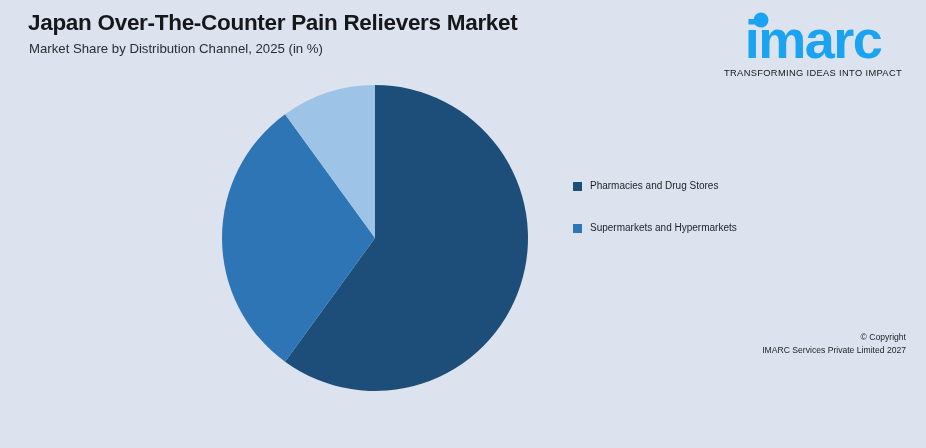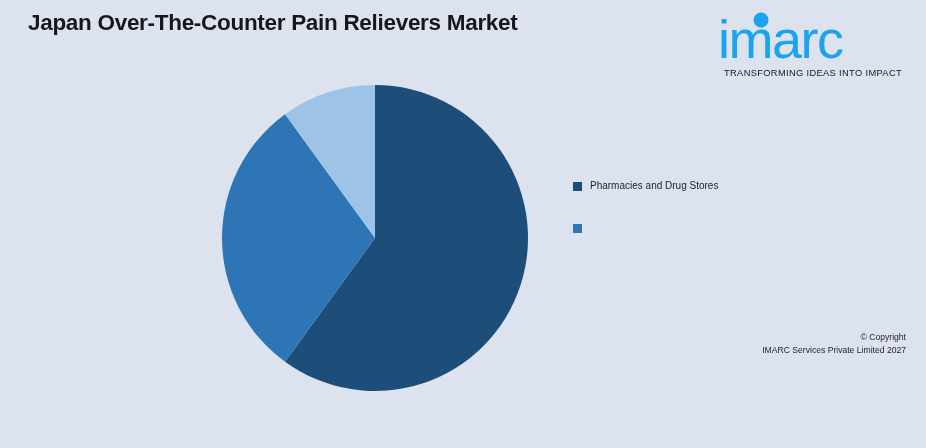--- a/index.html
+++ b/index.html
@@ -54,24 +54,25 @@
     height: 78px;
   }
 
   .logo-wordmark {
     position: absolute;
     left: 0;
     top: 2px;
     width: 190px;
     height: 58px;
     font-size: 54px;
-    font-weight: normal;
+    font-weight: bold;
     color: #1aa3f0;
     letter-spacing: -1.5px;
     line-height: 58px;
+    text-align: center;
   }
 
   .logo-tagline {
     position: absolute;
     left: 0;
     top: 60px;
     width: 190px;
     text-align: center;
     font-size: 9.3px;
     font-weight: normal;
@@ -131,20 +132,21 @@
     line-height: 13px;
   }
   .copyright div { white-space: nowrap; }
 </style>
 </head>
 <body>
 
 <div id="page-root">
 
   <div class="title">Japan Over-The-Counter Pain Relievers Market</div>
+  <div class="subtitle">Market Share by Distribution Channel, 2025 (in %)</div>
 
   <div class="logo-block">
     <svg class="logo-dot-svg" width="190" height="78" viewBox="0 0 190 78" style="position:absolute;left:0;top:0;">
       <circle cx="43" cy="12" r="7.5" fill="#1aa3f0"></circle>
     </svg>
     <div class="logo-wordmark">imarc</div>
     <div class="logo-tagline">TRANSFORMING IDEAS INTO IMPACT</div>
   </div>
 
   <div class="pie-wrap">
@@ -157,20 +159,21 @@
     </svg>
   </div>
 
   <div class="legend" id="legend">
       <div class="legend-row">
         <div class="legend-swatch" style="background: rgb(29, 78, 121);"></div>
         <div class="legend-label">Pharmacies and Drug Stores</div>
       </div>
       <div class="legend-row">
         <div class="legend-swatch" style="background: rgb(46, 117, 182);"></div>
+        <div class="legend-label">Supermarkets and Hypermarkets</div>
       </div>
     </div>
 
   <div class="copyright">
     <div>© Copyright</div>
     <div>IMARC Services Private Limited 2027</div>
   </div>
 
 </div>
 

